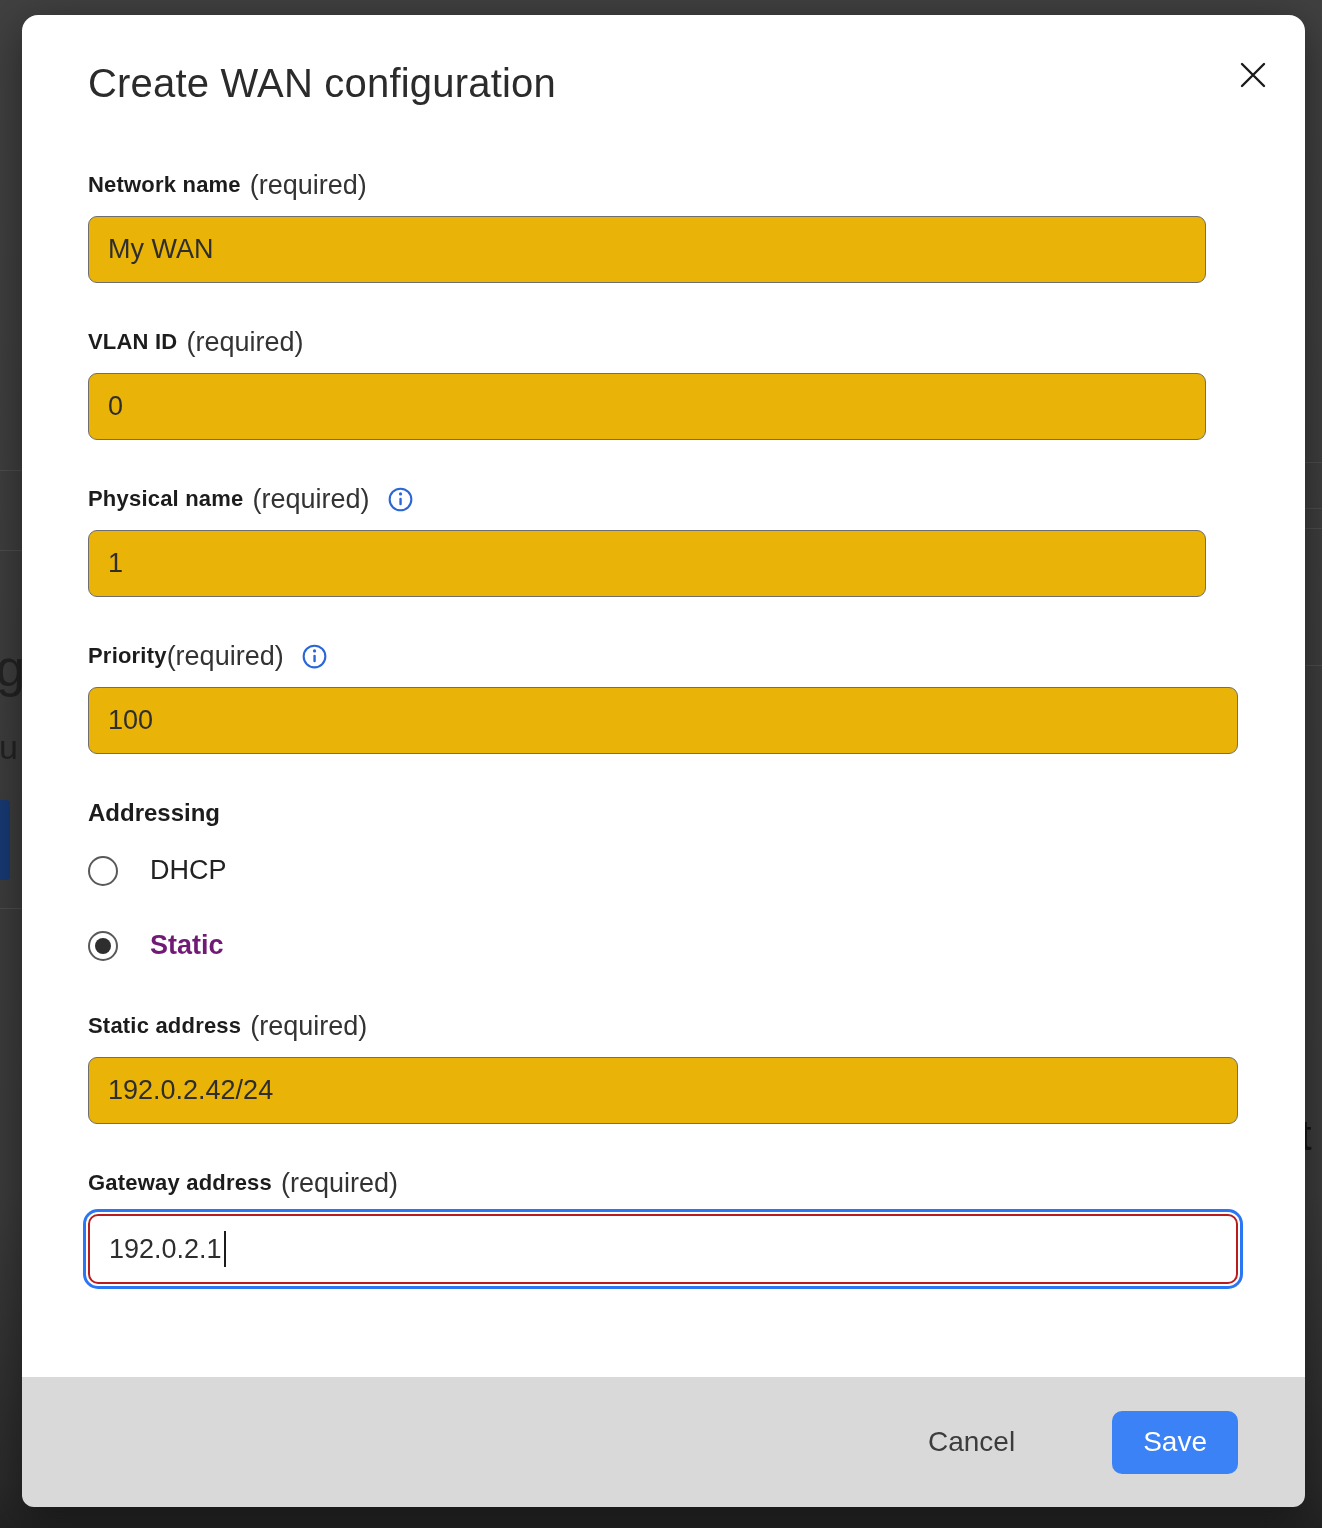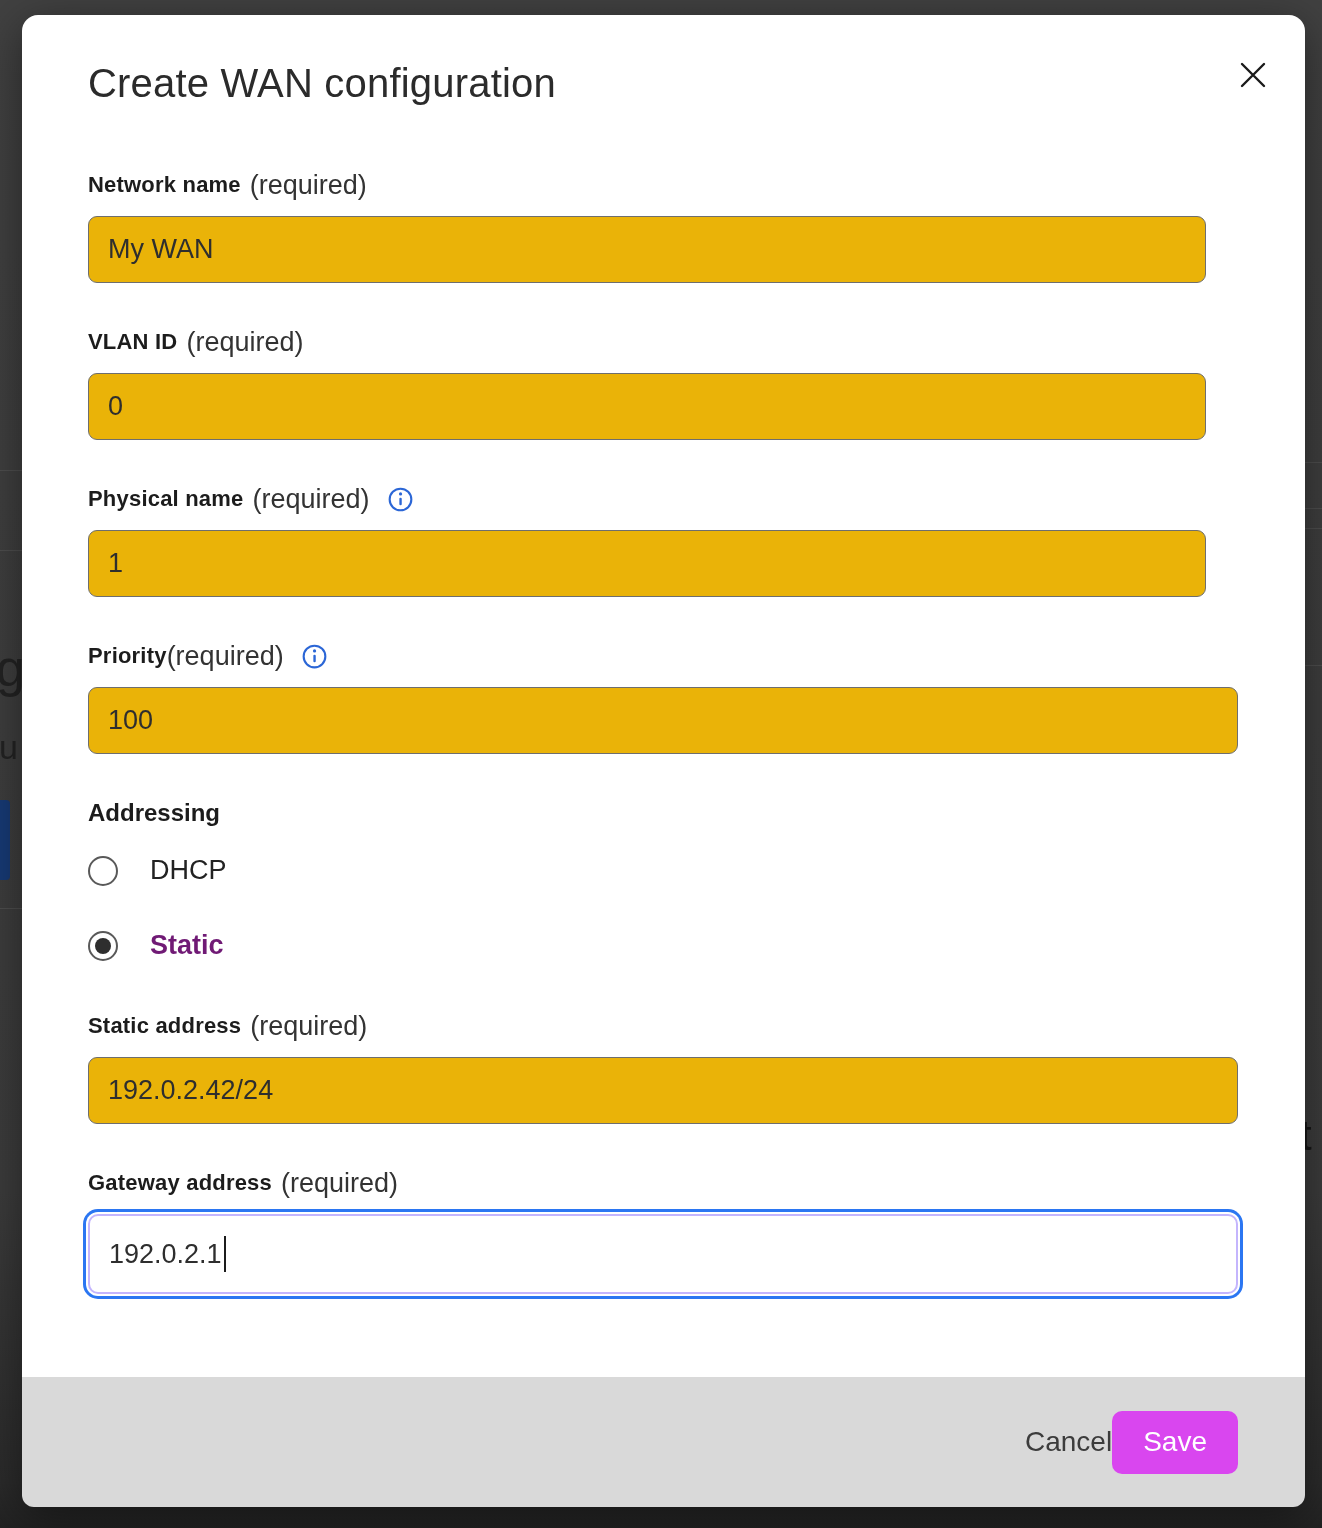--- a/index.html
+++ b/index.html
@@ -63,22 +63,22 @@
     display: block; width: 100%; height: 67px;
     border: 1.5px solid #6e6e6e; border-radius: 9px;
     font-family: "Liberation Sans", "DejaVu Sans", sans-serif;
     font-size: 27px; color: #2e2e2e;
     padding: 0 0 0 19px; background: #eab308; outline: none;
   }
   .input.narrow { width: 1118px; }
 
   .input-focused {
     display: flex; align-items: center;
-    width: 100%; height: 80px;
-    border: 2px solid #c4b5fd; border-radius: 10px;
+    width: 100%; height: 70px;
+    border: 2px solid #b91c1c; border-radius: 10px;
     box-shadow: 0 0 0 2px #ffffff, 0 0 0 5px #2b76f2;
     font-size: 27px; color: #2e2e2e;
     padding-left: 19px; background: #fff;
   }
   .caret { display: inline-block; width: 2px; height: 36px; background: #1c1c1c; margin-left: 2px; }
 
   .section-heading { margin-top: 44px; font-size: 24px; font-weight: 700; color: #1c1c1c; line-height: 30px; }
   .radio-row { display: flex; align-items: flex-end; cursor: pointer; }
   .radio-row.r1 { margin-top: 27px; }
   .radio-row.r2 { margin-top: 44px; }
@@ -93,32 +93,32 @@
   }
   .radio-label { margin-left: 32px; font-size: 27px; color: #222; }
   .radio-label.bold { font-weight: 700; color: #701a75; }
 
   
   .modal-footer {
     position: absolute; left: 0; bottom: 0;
     width: 100%; height: 130px;
     background: #d9d9d9; border-radius: 0 0 12px 12px;
     display: flex; align-items: center; justify-content: flex-end;
-    padding-right: 67px; 
+    padding-right: 67px; gap: 49px;
   }
   .btn-text {
     background: none; border: none; cursor: pointer;
     font-family: "Liberation Sans", "DejaVu Sans", sans-serif;
     font-size: 28px; color: #3c3c3c;
   }
   .btn-primary {
-    background: #d946ef; border: none; cursor: pointer;
+    background: #3b82f6; border: none; cursor: pointer;
     font-family: "Liberation Sans", "DejaVu Sans", sans-serif;
     font-size: 28px; color: #ffffff;
-    height: 63px; padding: 0 31px; border-radius: 10px;
+    height: 63px; padding: 0 31px; border-radius: 10px; margin-left: 48px;
   }
 </style>
 </head>
 <body>
 
 <span class="bg-frag frag-g">g</span>
 <span class="bg-frag frag-u">u</span>
 <span class="bg-frag frag-t">t</span>
 <div class="frag-blue"></div>
 <div class="hline hl-l1"></div>

